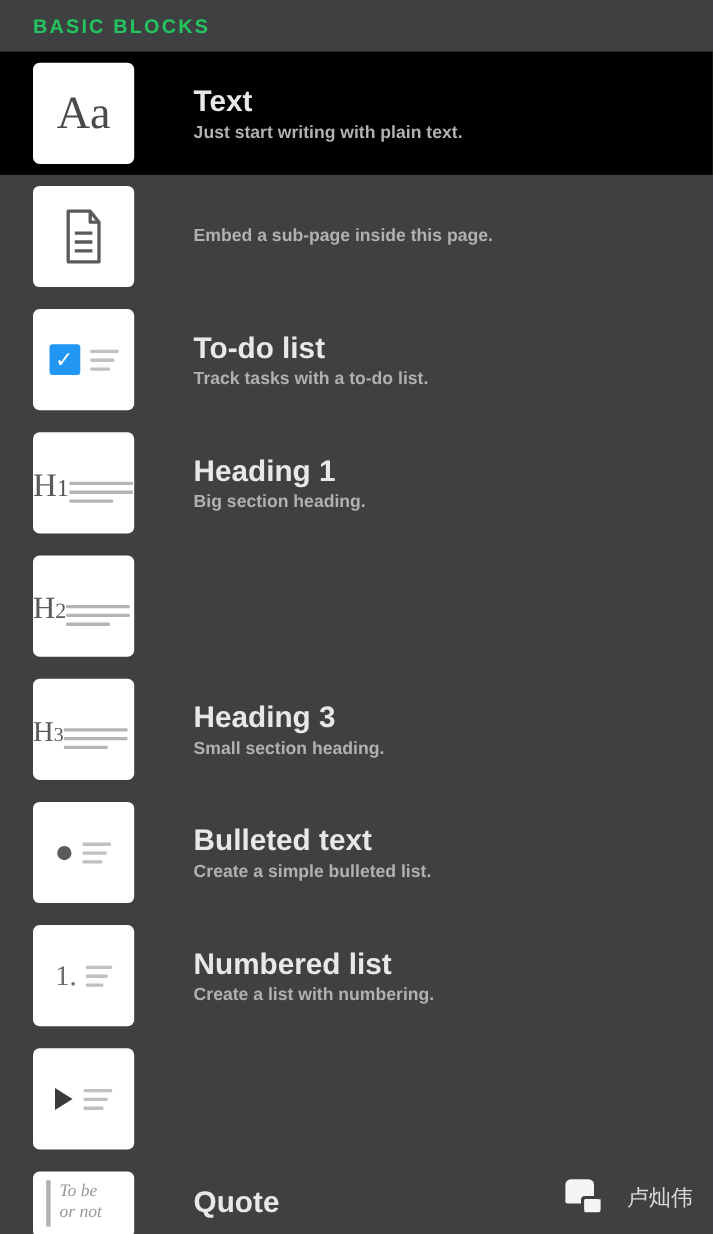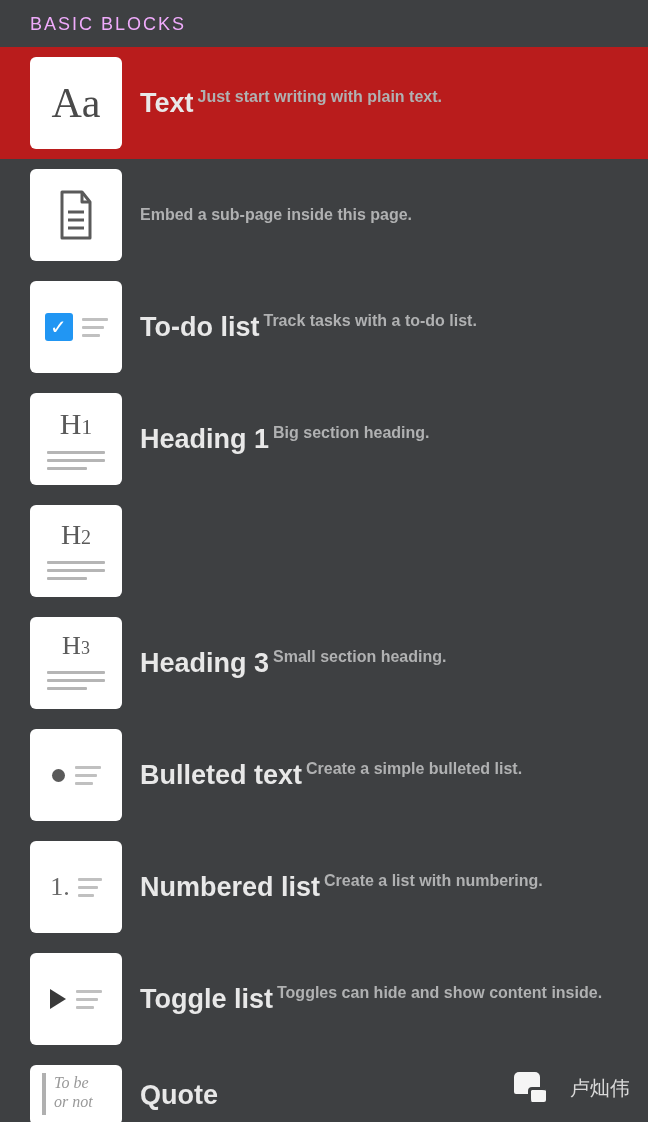--- a/index.html
+++ b/index.html
@@ -9,56 +9,57 @@
     }
     body {
       width: 648px;
       height: 1122px;
       background: #3e4042;
       font-family: -apple-system, BlinkMacSystemFont, "Segoe UI", Helvetica, Arial, sans-serif;
       overflow: hidden;
       position: relative;
     }
     .section-header {
-      color: #f0abfc;
+      color: #22c55e;
       font-size: 18px;
       letter-spacing: 2px;
-      font-weight: 400;
+      font-weight: 700;
       padding: 14px 30px 12px 30px;
     }
     .menu-list {
       display: flex;
       flex-direction: column;
     }
     .menu-item {
       display: flex;
       align-items: center;
       padding: 10px 30px;
       cursor: pointer;
       gap: 18px;
     }
     .menu-item.highlighted {
-      background: #b91c1c;
+      background: #000000;
     }
     .icon-box {
       width: 92px;
       height: 92px;
       min-width: 92px;
       background: #ffffff;
       border-radius: 6px;
       display: flex;
       align-items: center;
       justify-content: center;
       position: relative;
       overflow: hidden;
     }
     .item-text {
       display: flex;
-      flex-direction: row;
+      flex-direction: column;
       gap: 4px;
+      margin-left: 36px;
     }
     .item-title {
       color: #e8e8e8;
       font-size: 27px;
       font-weight: 600;
     }
     .item-desc {
       color: #b0b1b2;
       font-size: 16px;
       font-weight: 700;
@@ -67,21 +68,20 @@
     .icon-text-aa {
       font-family: Georgia, serif;
       font-size: 42px;
       color: #4a4a4a;
     }
     .icon-heading {
       position: relative;
       width: 100%;
       height: 100%;
       display: flex;
-      flex-direction: column;
       align-items: center;
       justify-content: flex-start;
       padding-top: 14px;
     }
     .icon-heading .h-label {
       font-family: Georgia, serif;
       color: #5a5a5a;
       margin-bottom: 8px;
     }
     .icon-heading .lines {
@@ -386,24 +386,20 @@
     <div class="icon-box">
       <div class="icon-toggle">
         <div class="tri"></div>
         <div class="tglines">
             <div style="width:26px"></div>
             <div style="width:22px"></div>
             <div style="width:18px"></div>
           </div>
       </div>
     </div>
-    <div class="item-text">
-      <div class="item-title">Toggle list</div>
-      <div class="item-desc">Toggles can hide and show content inside.</div>
-    </div>
   </div>
 
   <div class="menu-item" style="padding-bottom:0">
     <div class="icon-box" style="height:60px;align-items:flex-start;padding-top:8px">
       <div class="icon-quote">
         <div class="vbar"></div>
         <div class="qtext">
           <div>To be</div>
           <div>or not</div>
         </div>

